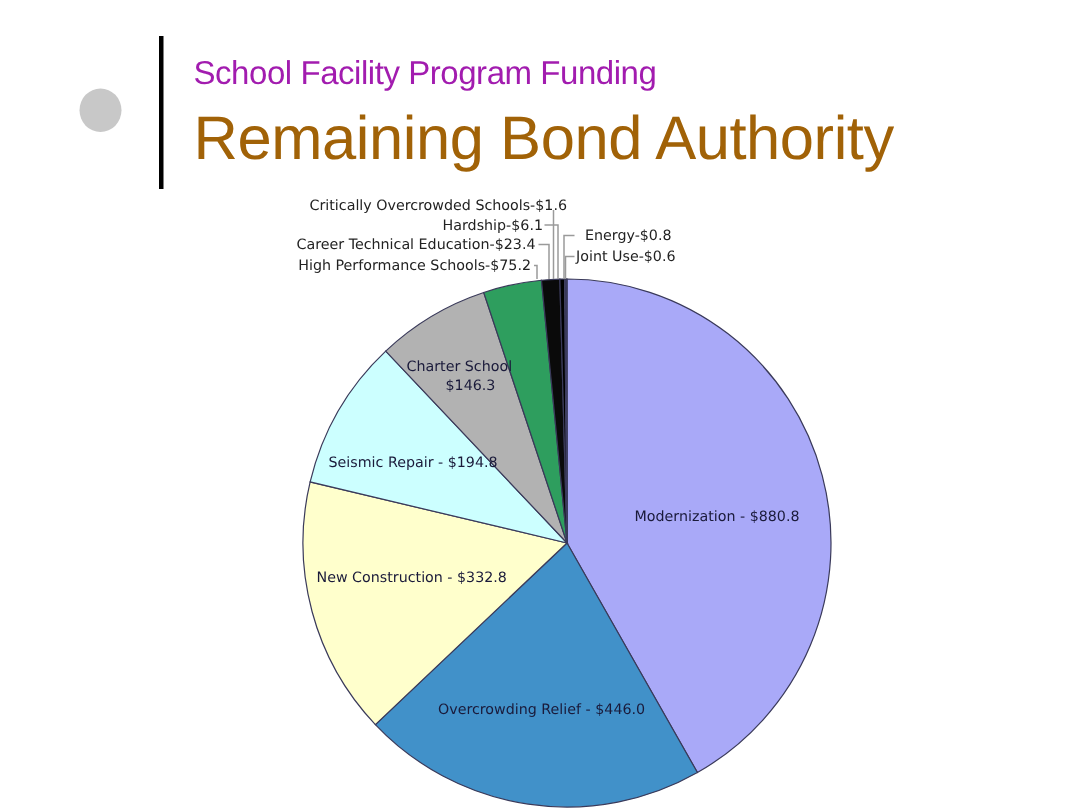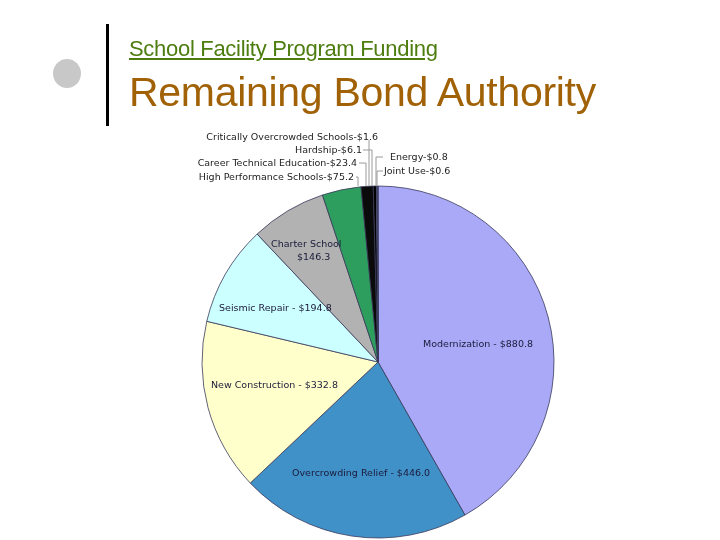--- a/index.html
+++ b/index.html
@@ -1,19 +1,19 @@
 <!DOCTYPE html>
 <html><head>
   <meta charset="utf-8">
   <style>
     html, body { margin: 0; padding: 0; background: #ffffff; }
     body { width: 720px; height: 540px; position: relative; overflow: hidden; font-family: "Liberation Sans", sans-serif; }
     .bullet { position: absolute; left: 53px; top: 59px; width: 28px; height: 29px; border-radius: 50%; background: #c8c8c8; }
     .vbar { position: absolute; left: 106px; top: 24px; width: 3px; height: 102px; background: #000; }
-    .subtitle { position: absolute; left: 129px; top: 36px; font-size: 22px; color: #4d7c0f; letter-spacing: -0.3px; white-space: nowrap; text-decoration: underline; }
+    .subtitle { position: absolute; left: 129px; top: 36px; font-size: 22px; color: #a21caf; letter-spacing: -0.3px; white-space: nowrap; }
     .title { position: absolute; left: 129px; top: 69px; font-size: 41px; color: #a16207; letter-spacing: -0.3px; white-space: nowrap; }
     svg.pie { position: absolute; left: 0; top: 0; }
     .lbl { font-family: "DejaVu Sans", sans-serif; font-size: 9.5px; fill: #1a1a3a; }
     .lbl-top { font-family: "DejaVu Sans", sans-serif; font-size: 9.5px; fill: #222; }
   </style>
 </head>
 <body>
 
 <div class="bullet"></div>
 <div class="vbar"></div>

